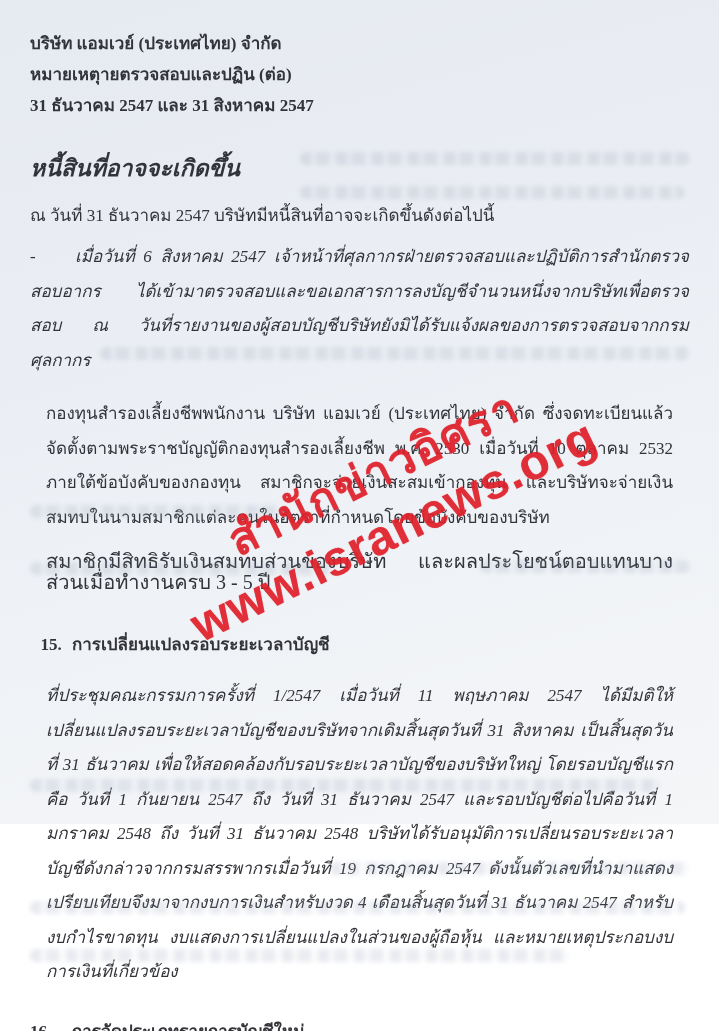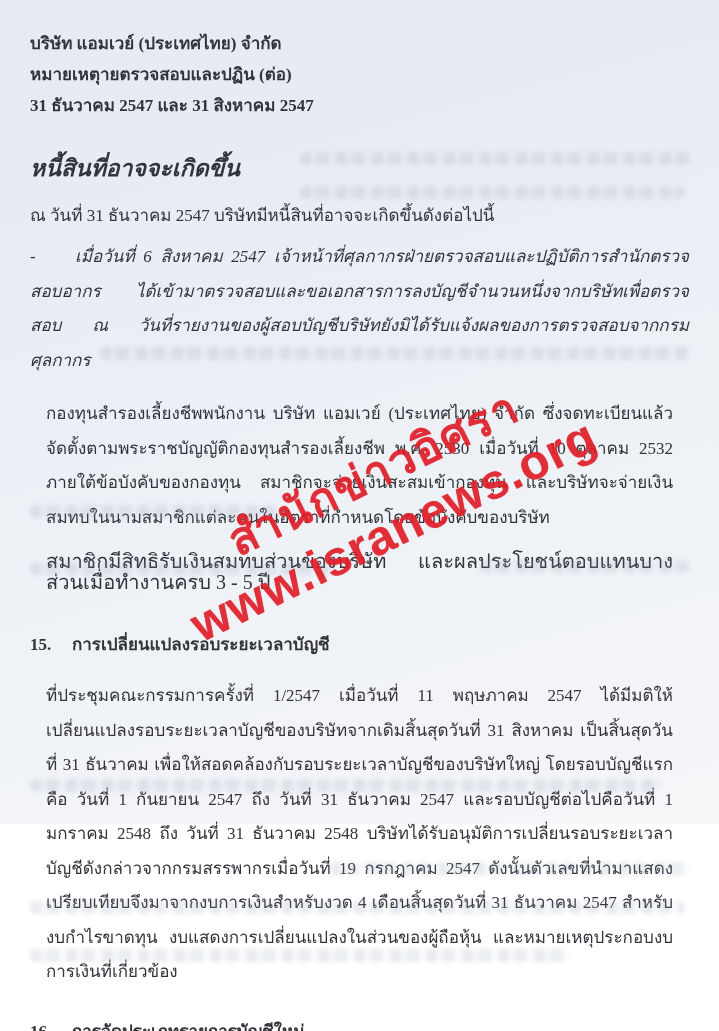--- a/index.html
+++ b/index.html
@@ -19,22 +19,22 @@
   .intro{margin-top:26px;font-size:17px;line-height:21px;}
   .bullet-para{position:relative;margin-top:14px;}
   .bullet-dash{position:absolute;left:0;top:0;font-size:17px;line-height:34.5px;}
   .bullet-text{font-size:17px;line-height:34.5px;text-indent:45px;text-align:justify;margin:0;font-style:italic;}
   .section-head{display:flex;font-weight:bold;font-size:17px;line-height:21px;}
   .section-num{width:42px;flex:0 0 42px;}
   .para{font-size:17px;line-height:34.5px;text-align:justify;margin:16px;}
   .m-sec14{margin-top:23px;}
   .m-p14{margin-top:19px;}
   .m-p14b{margin-top:8px;font-size:20px;line-height:21px;}
-  .m-sec15{margin-top:41px;}
-  .m-p15{margin-top:24px;}
+  .m-sec15{margin-top:41px;text-align:center;}
+  .m-p15{margin-top:24px;font-style:italic;}
   .m-sec16{margin-top:31px;}
 
   
   .bleed{
     position:absolute;height:13px;border-radius:6px;
     background:repeating-linear-gradient(90deg,
       rgba(146,158,182,0.55) 0 11px, rgba(146,158,182,0.15) 11px 16px,
       rgba(146,158,182,0.5) 16px 29px, rgba(146,158,182,0.1) 29px 36px);
     filter:blur(2.2px);
     opacity:0.38;

